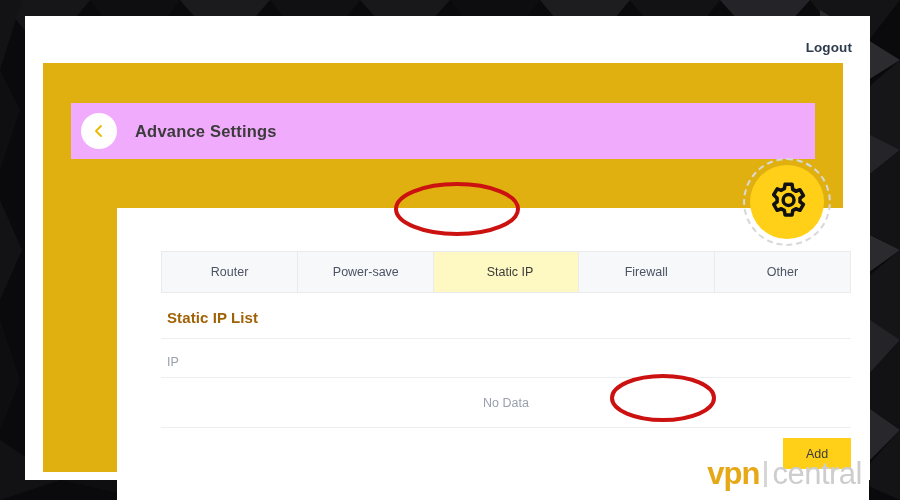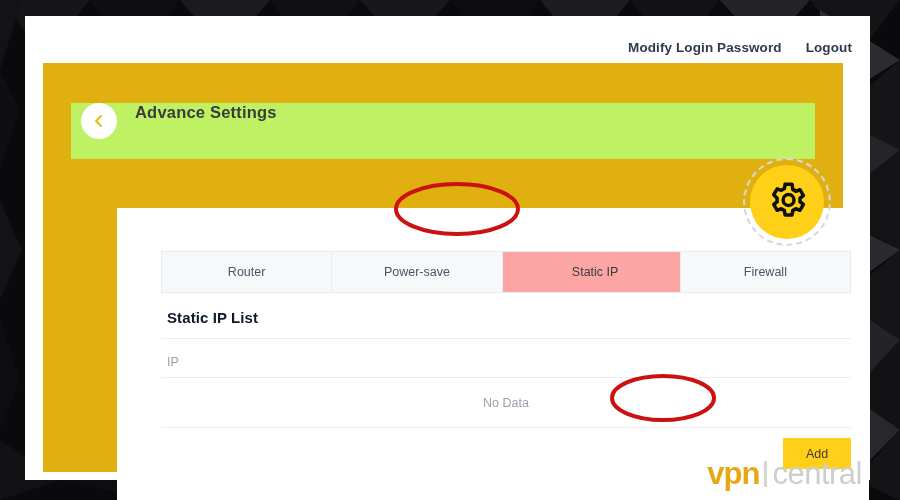--- a/index.html
+++ b/index.html
@@ -64,22 +64,23 @@
     background: #e0b011;
   }
 
   
   .panel-header {
     position: absolute;
     left: 28px;
     top: 40px;
     width: 744px;
     height: 56px;
-    background: #bef264;
-    display: flex;
+    background: #f0abfc;
+    display: flex;
+    align-items: center;
   }
   .back-btn {
     width: 36px;
     height: 36px;
     margin-left: 10px;
     border-radius: 50%;
     background: #ffffff;
     display: flex;
     align-items: center;
     justify-content: center;
@@ -149,33 +150,33 @@
     justify-content: center;
     font-size: 12.5px;
     color: #4c5463;
     background: #f7f8fa;
     border-right: 1px solid #e9ebef;
     cursor: pointer;
     white-space: nowrap;
   }
   .tab:last-child { border-right: none; }
   .tab.active {
-    background: #fca5a5;
+    background: #fef9c3;
     color: #3b3b3b;
     padding-left: 8px;
   }
 
   
   .list-title {
     position: absolute;
     left: 50px;
     top: 101px;
     font-size: 15px;
     font-weight: bold;
-    color: #0f172a;
+    color: #a16207;
     letter-spacing: .1px;
   }
   .table-head {
     position: absolute;
     left: 44px;
     top: 130px;
     width: 690px;
     height: 40px;
     border-top: 1px solid #eceef1;
     border-bottom: 1px solid #eceef1;
@@ -316,21 +317,20 @@
       <polygon points="0,0 22,0 0,70" fill="#131315"></polygon>
       <polygon points="0,70 20,110 0,170" fill="#0f0f11"></polygon>
       <polygon points="0,200 22,250 0,300" fill="#131316"></polygon>
       <polygon points="0,320 20,380 0,430" fill="#0e0e10"></polygon>
     </g>
   </svg>
 
   <div class="page-card">
 
     <div class="top-links">
-      <span class="top-link">Modify Login Password</span>
       <span class="top-link">Logout</span>
     </div>
 
     <div class="yellow-panel">
 
       <div class="panel-header">
         <div class="back-btn">
           <span>
             <svg width="16" height="16" viewBox="0 0 16 16">
               <polyline points="10,3 5,8 10,13" fill="none" stroke="#e9b800" stroke-width="1.8" stroke-linecap="round" stroke-linejoin="round"></polyline>
@@ -351,20 +351,21 @@
         </div>
       </div>
 
       <div class="content-card">
 
         <div class="tabs">
           <div class="tab">Router</div>
           <div class="tab">Power-save</div>
           <div class="tab active">Static IP</div>
           <div class="tab">Firewall</div>
+          <div class="tab">Other</div>
         </div>
 
         <div class="list-title">Static IP List</div>
 
         <div class="table-head">
           <div class="th ip">IP</div>
         </div>
 
         <div class="table-empty">No Data</div>
 

